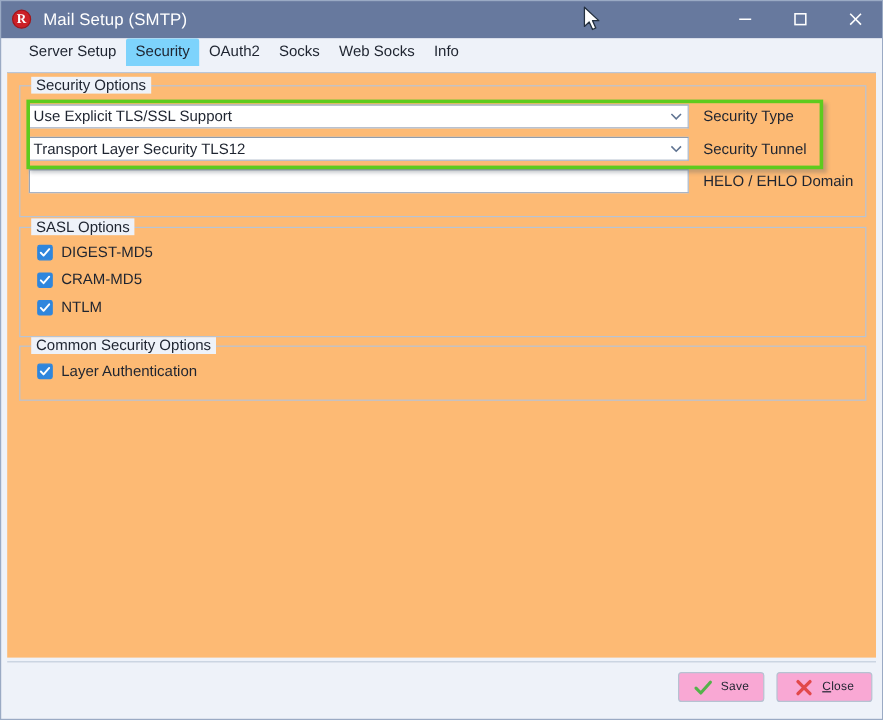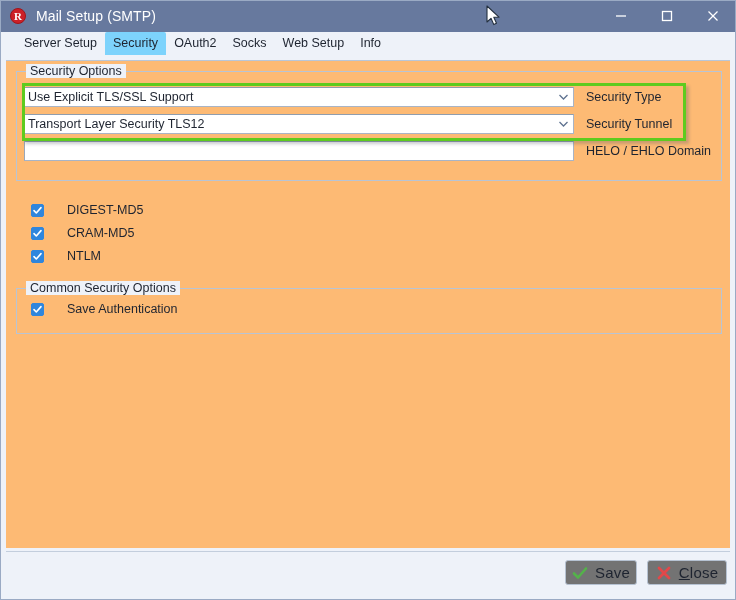--- a/index.html
+++ b/index.html
@@ -187,21 +187,20 @@
     box-sizing: border-box;
     pointer-events: none;
     box-shadow: 3px 3px 3px rgba(80,90,100,0.30);
   }
 
   
   .checkrow {
     position: absolute;
     display: flex;
     align-items: center;
-    gap: 16px;
   }
   .cbox {
     width: 13px;
     height: 13px;
     background: #2f86dd;
     border: 1px solid #2f86dd;
     border-radius: 2px;
     box-sizing: border-box;
     flex: none;
     display: flex;
@@ -223,28 +222,28 @@
     width: 724px;
     height: 42px;
     background: #eef2f9;
     border-top: 1px solid #c3cedd;
     box-sizing: border-box;
   }
   .btn {
     position: absolute;
     top: 8px;
     height: 25px;
-    background: #737373;
+    background: #f9a8d4;
     border: 1px solid #b6c2d2;
     border-radius: 3px;
     box-sizing: border-box;
     display: flex;
     align-items: center;
     justify-content: center;
-    font-size: 15px;
+    font-size: 10px;
     color: #1e2430;
   }
   .btn .bi {
     width: 16px; height: 16px;
     margin-right: 7px;
     display: flex;
     align-items: center;
     justify-content: center;
     flex: none;
   }
@@ -285,21 +284,21 @@
           </svg>
       </div>
     </div>
   </div>
 
   <div class="tabstrip">
     <div class="tab">Server Setup</div>
     <div class="tab active">Security</div>
     <div class="tab">OAuth2</div>
     <div class="tab">Socks</div>
-    <div class="tab">Web Setup</div>
+    <div class="tab">Web Socks</div>
     <div class="tab">Info</div>
   </div>
 
   <div class="client">
 
     <div class="group" style="left:10px; top:10px; width:706px; height:110px;">
       <div class="group-title">Security Options</div>
     </div>
 
     <div class="combo" style="left:18px; top:26px; width:550px;">
@@ -320,20 +319,23 @@
           </svg>
       </div>
     </div>
     <div class="fieldlabel" style="left:580px; top:53px;">Security Tunnel</div>
 
     <div class="textinput" style="left:18px; top:80px; width:550px;"></div>
     <div class="fieldlabel" style="left:580px; top:80px;">HELO / EHLO Domain</div>
 
     <div class="highlight" style="left:16px; top:22px; width:664px; height:58px;"></div>
 
+    <div class="group" style="left:10px; top:128px; width:706px; height:92px;">
+      <div class="group-title">SASL Options</div>
+    </div>
 
     <div class="checkrow" style="left:25px; top:142px;">
       <span class="cbox">
         <svg width="11" height="11" viewBox="0 0 11 11">
             <polyline points="2,5.6 4.3,8 9,2.6" fill="none" stroke="#ffffff" stroke-width="1.6" stroke-linecap="round" stroke-linejoin="round"></polyline>
           </svg>
       </span>
       <span class="cblabel">DIGEST-MD5</span>
     </div>
 
@@ -358,21 +360,21 @@
     <div class="group" style="left:10px; top:227px; width:706px; height:46px;">
       <div class="group-title">Common Security Options</div>
     </div>
 
     <div class="checkrow" style="left:25px; top:241px;">
       <span class="cbox">
         <svg width="11" height="11" viewBox="0 0 11 11">
             <polyline points="2,5.6 4.3,8 9,2.6" fill="none" stroke="#ffffff" stroke-width="1.6" stroke-linecap="round" stroke-linejoin="round"></polyline>
           </svg>
       </span>
-      <span class="cblabel">Save Authentication</span>
+      <span class="cblabel">Layer Authentication</span>
     </div>
 
   </div>
 
   <div class="bottombar">
     <div class="btn" style="left:559px; width:72px;">
       <span class="bi">
         <svg width="16" height="16" viewBox="0 0 16 16">
             <polyline points="2,8.5 6,12.5 14,3.5" fill="none" stroke="#54b24a" stroke-width="2.6" stroke-linecap="round" stroke-linejoin="round"></polyline>
           </svg>

